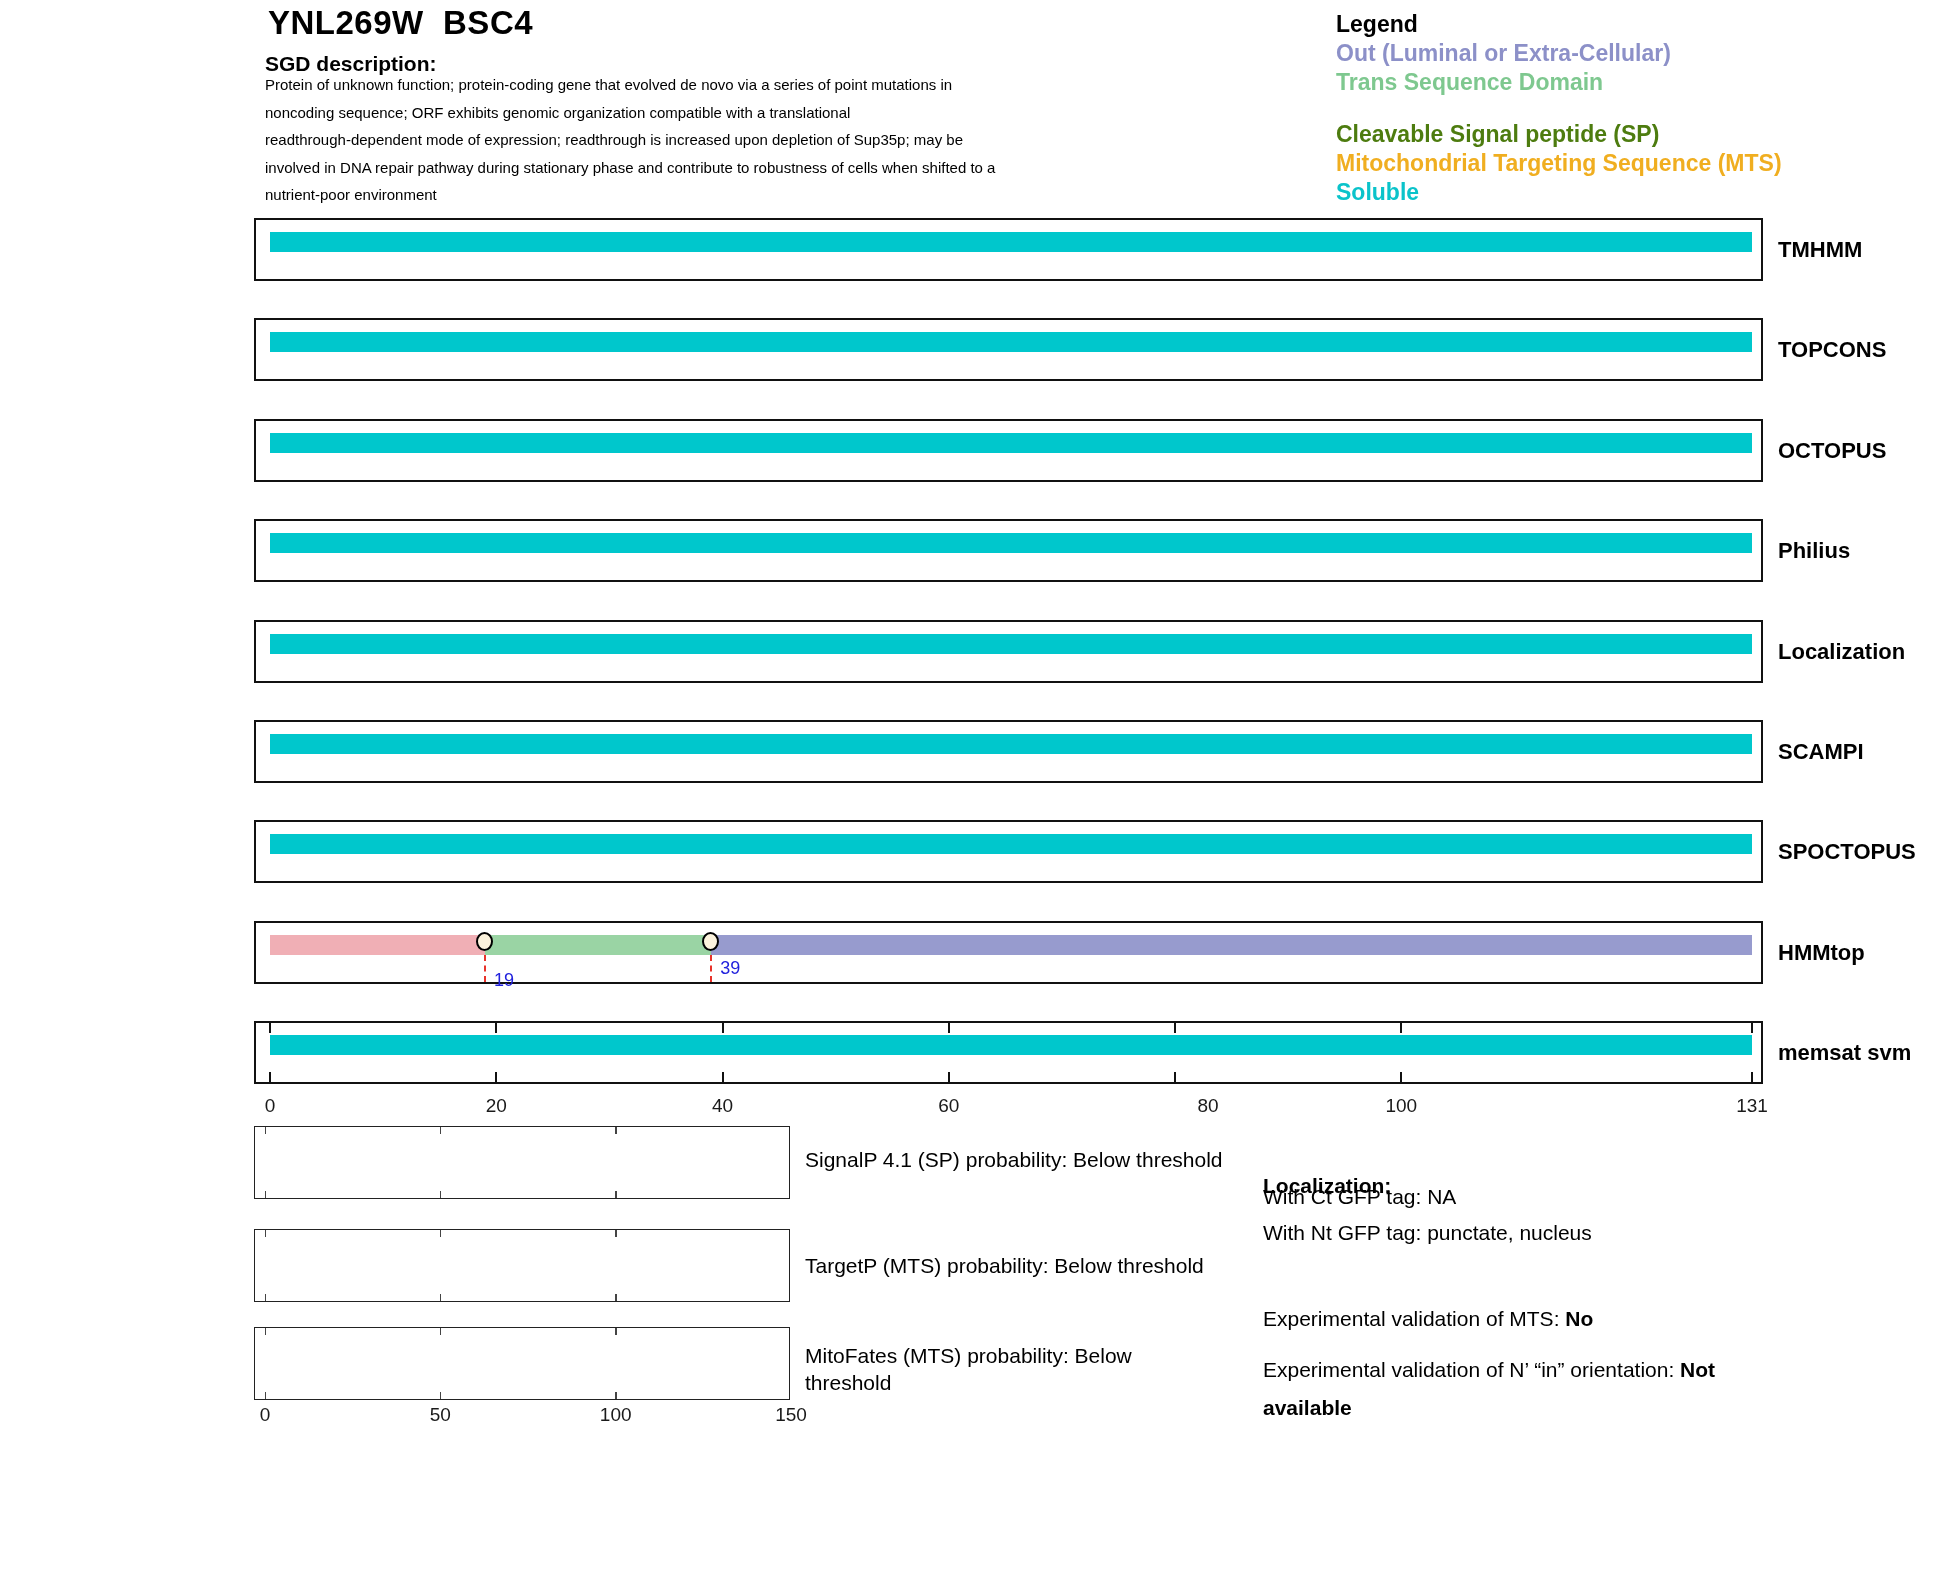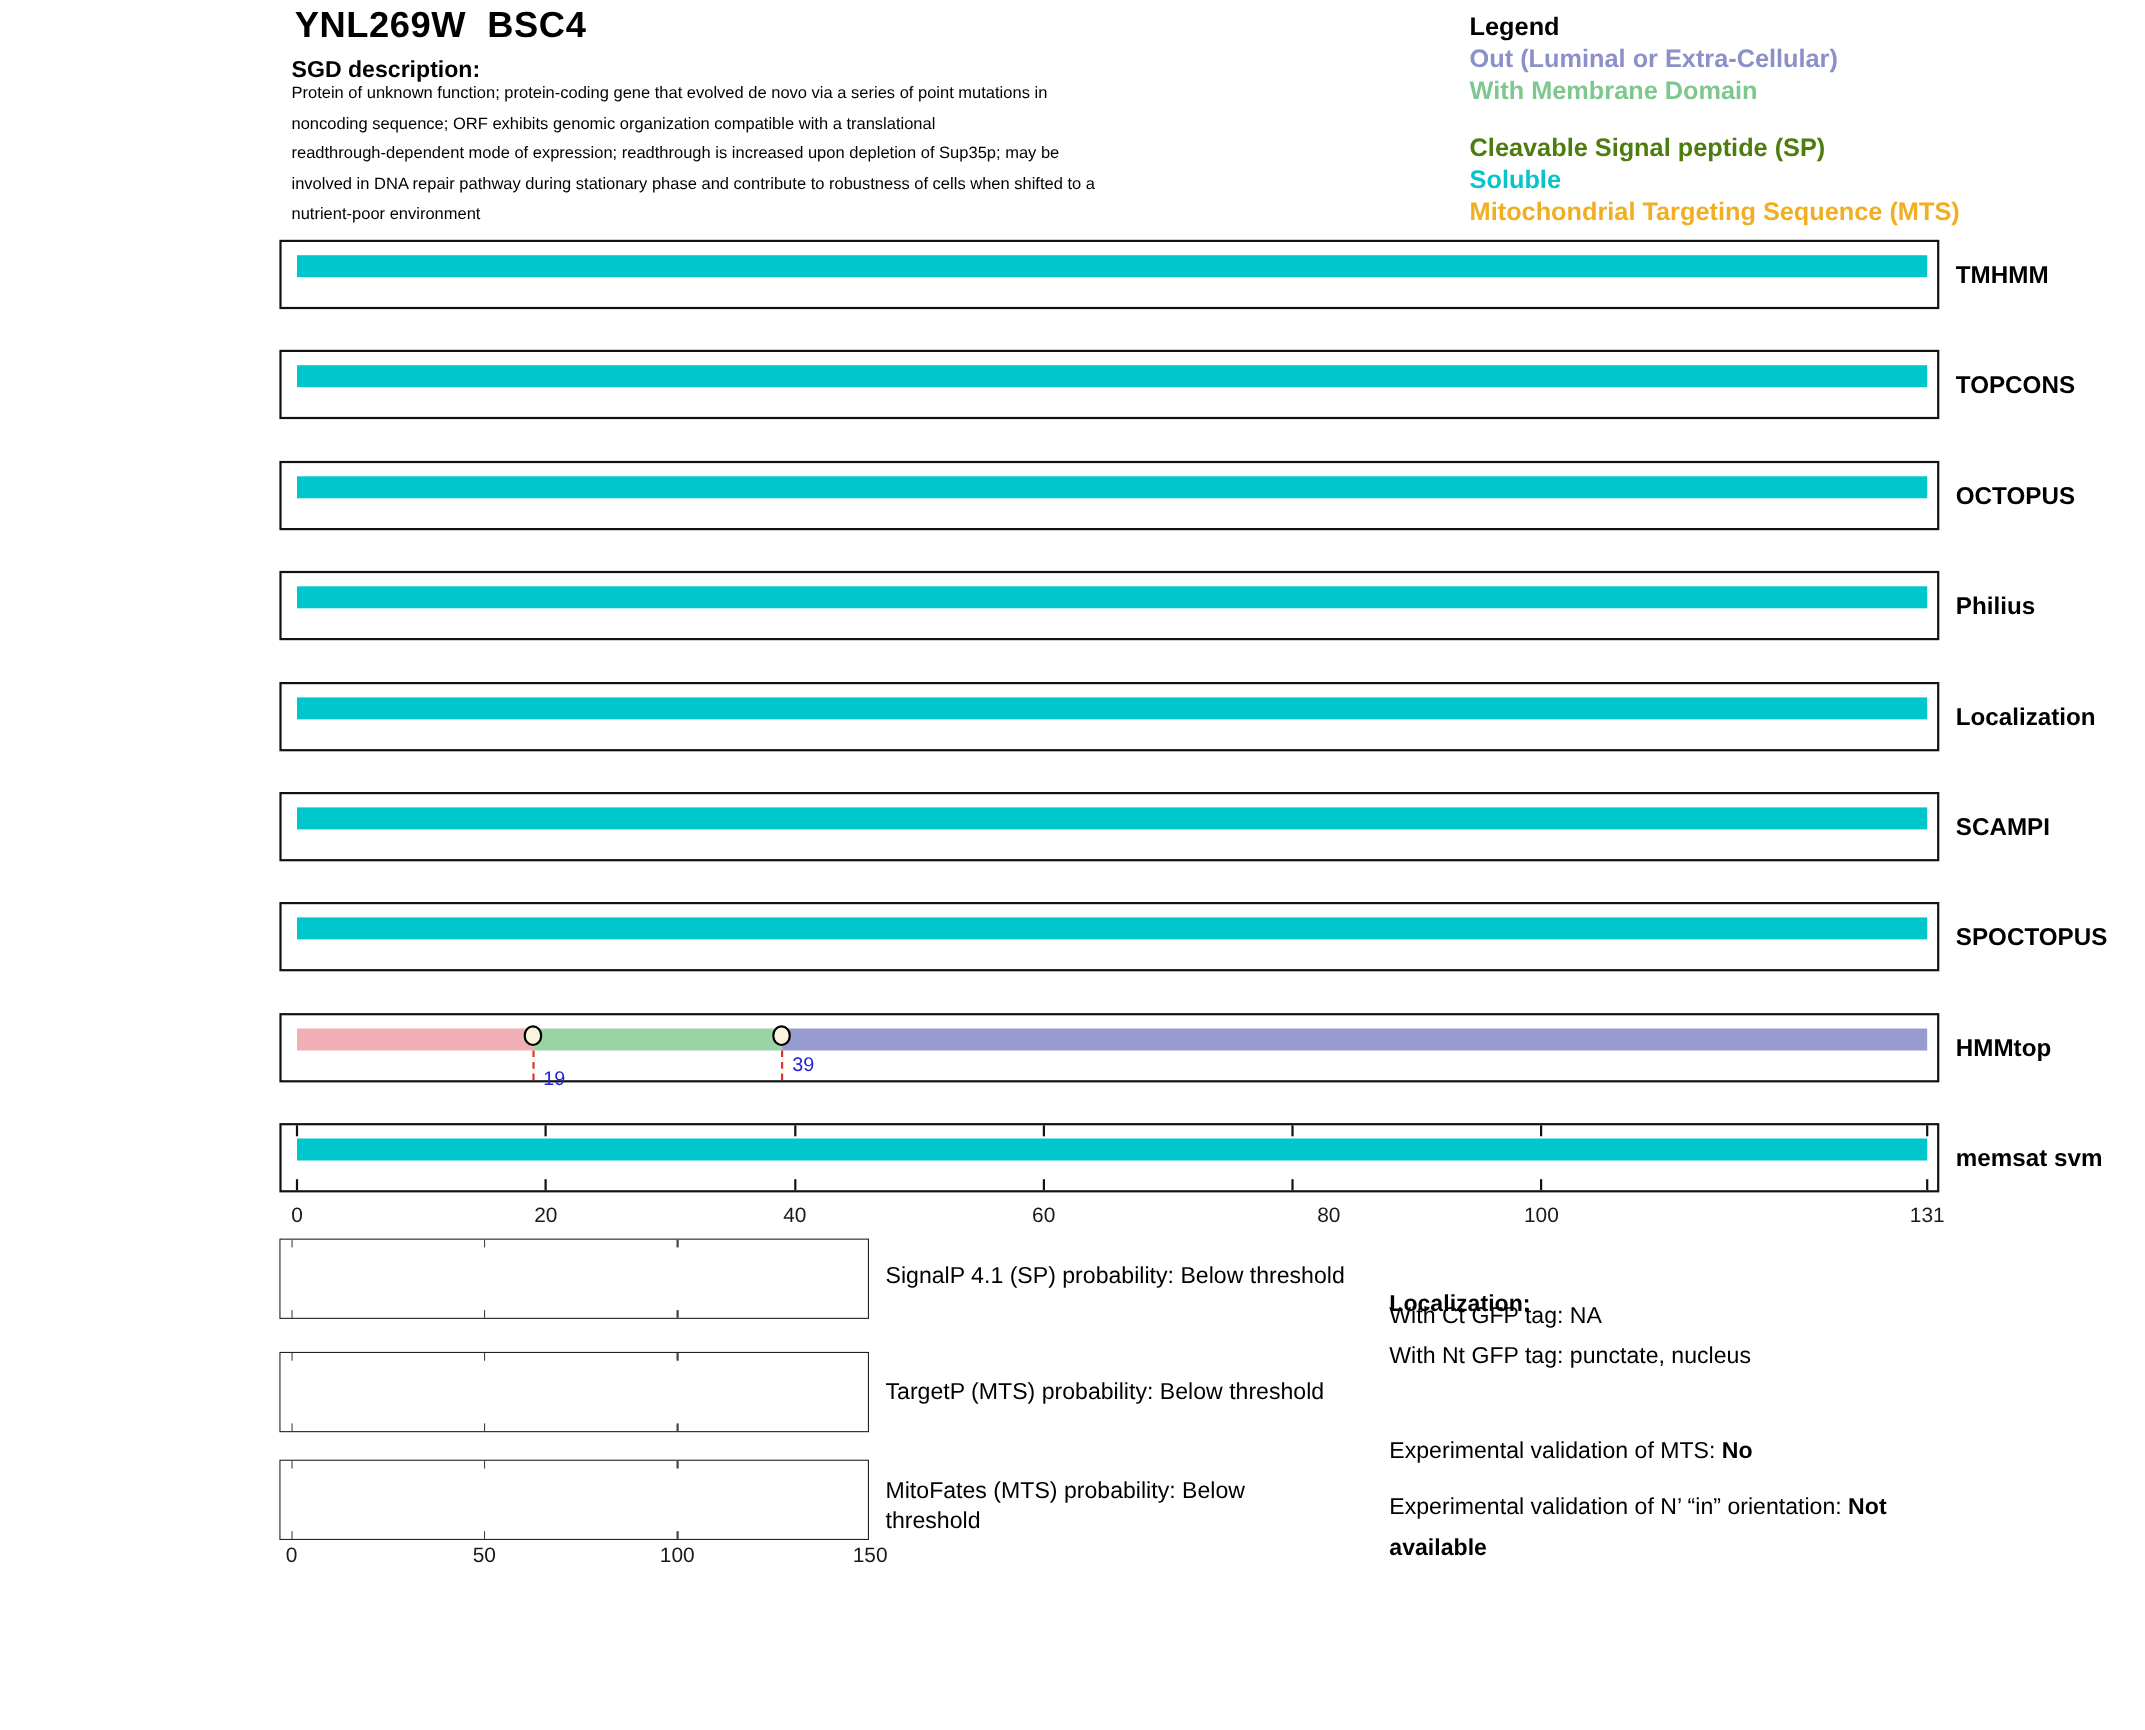--- a/index.html
+++ b/index.html
@@ -43,24 +43,24 @@
   <div class="abs sgd-desc" style="left:265px;top:71px;">Protein of unknown function; protein-coding gene that evolved de novo via a series of point mutations in
 noncoding sequence; ORF exhibits genomic organization compatible with a translational
 readthrough-dependent mode of expression; readthrough is increased upon depletion of Sup35p; may be
 involved in DNA repair pathway during stationary phase and contribute to robustness of cells when shifted to a
 nutrient-poor environment</div>
 
   <div class="abs" style="left:1336px;top:10px;">
     <div class="legend-title">Legend</div>
     <div id="legend-items">
         <div class="legend-item" style="color: rgb(140, 144, 200);">Out (Luminal or Extra-Cellular)</div>
-        <div class="legend-item" style="color: rgb(126, 200, 143);">With Membrane Domain</div>
+        <div class="legend-item" style="color: rgb(126, 200, 143);">Trans Sequence Domain</div>
         <div class="legend-item" style="color: #4d7c0f; margin-top: 24px;">Cleavable Signal peptide (SP)</div>
+        <div class="legend-item" style="color: rgb(240, 174, 32);">Mitochondrial Targeting Sequence (MTS)</div>
         <div class="legend-item" style="color: rgb(10, 195, 202);">Soluble</div>
-        <div class="legend-item" style="color: rgb(240, 174, 32);">Mitochondrial Targeting Sequence (MTS)</div>
       </div>
   </div>
 
   <div id="tracks">
       <div class="track-box" style="top: 218px;">
         <div class="bar-seg" style="left: 14px; width: 1482px; background: rgb(0, 199, 204);"></div>
       </div>
       <div class="track-label" style="top: 237px;">TMHMM</div>
       <div class="track-box" style="top: 318px;">
         <div class="bar-seg" style="left: 14px; width: 1482px; background: rgb(0, 199, 204);"></div>

